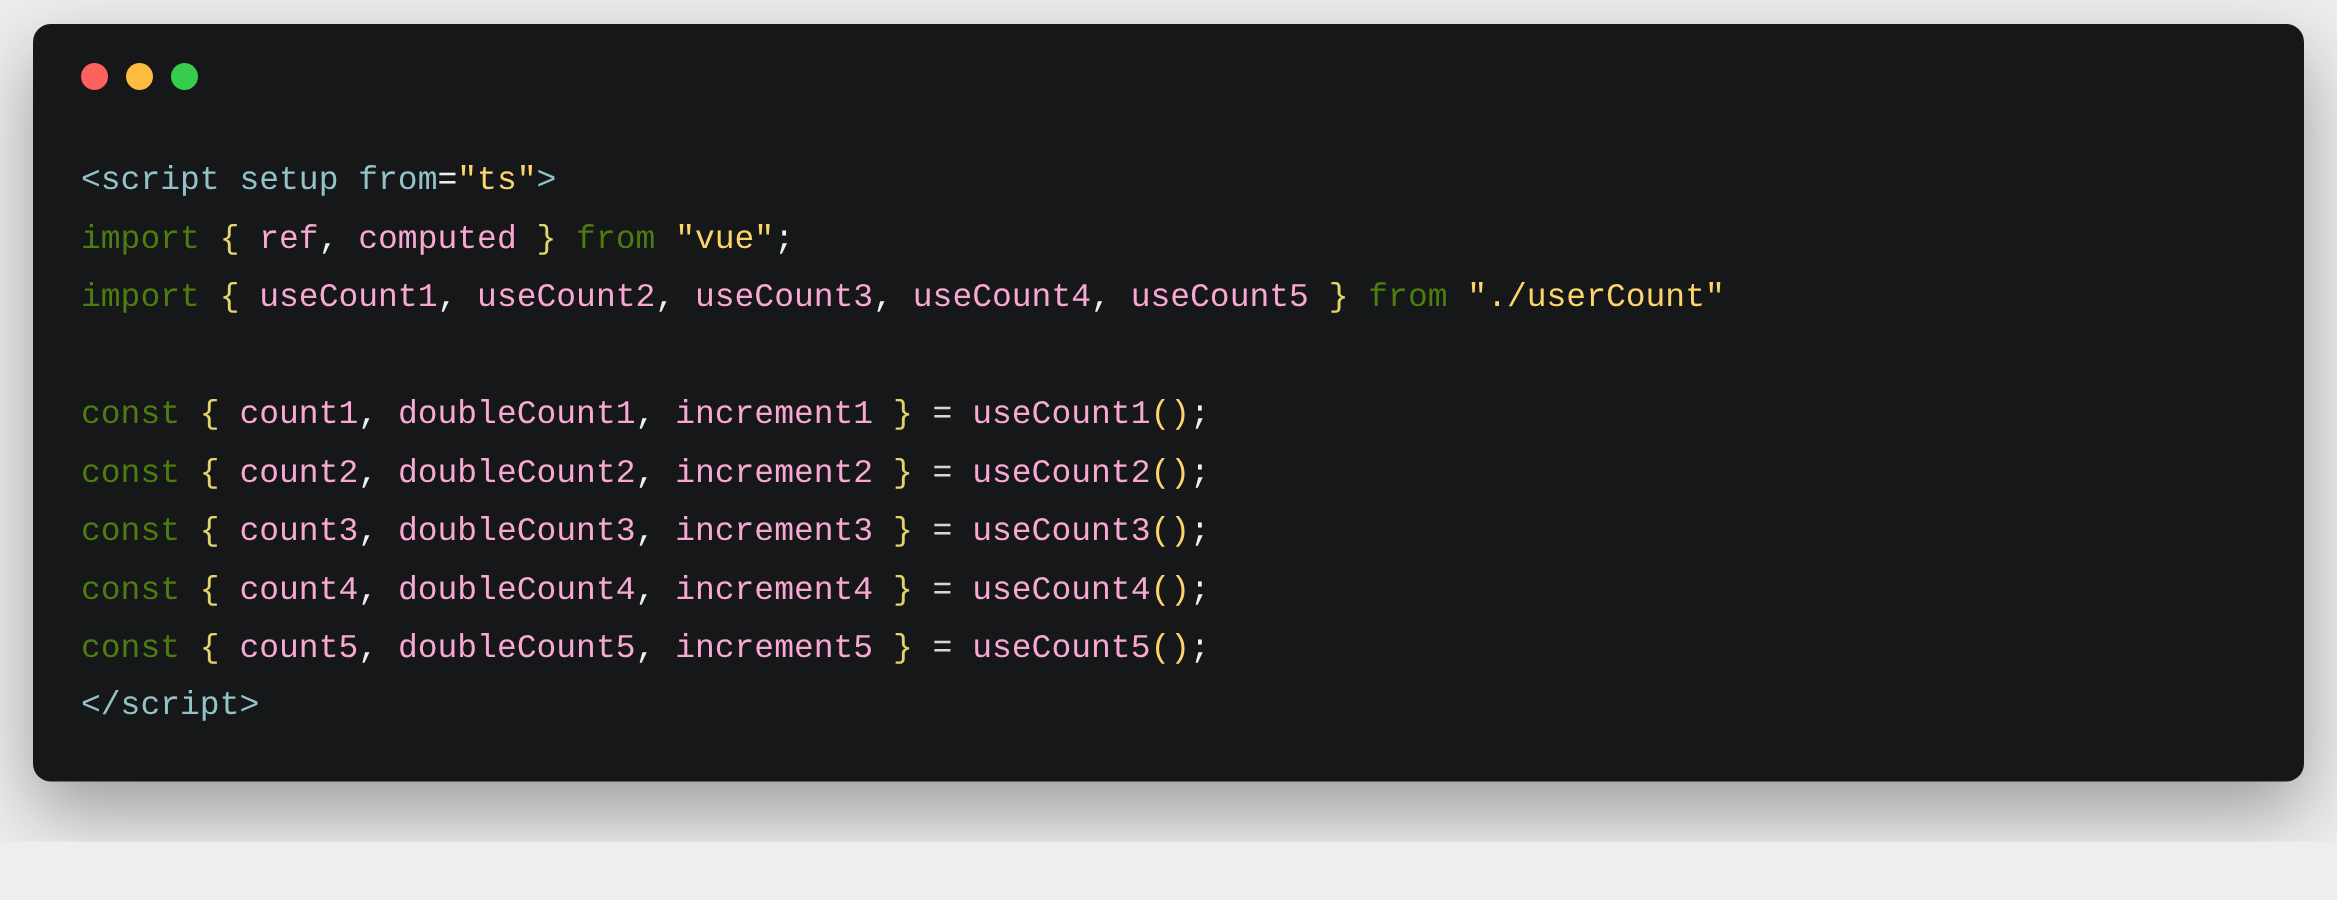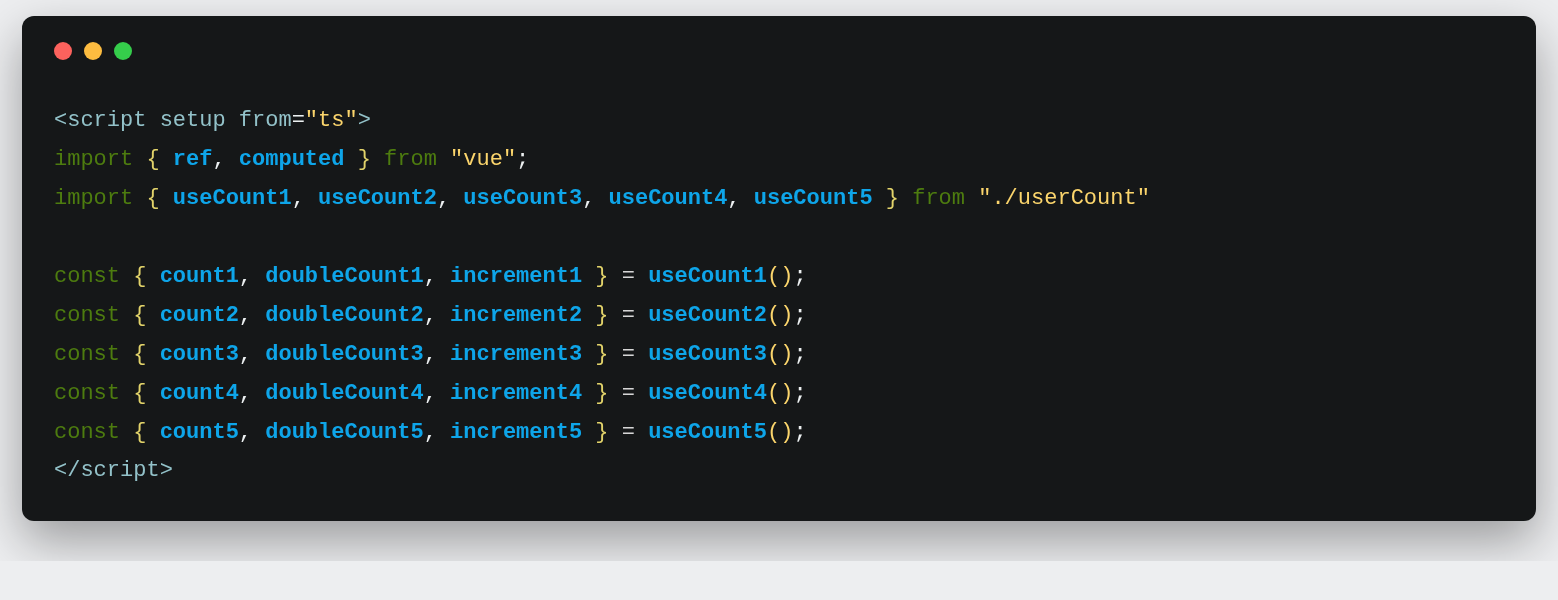--- a/index.html
+++ b/index.html
@@ -31,21 +31,21 @@
   .dot.green  { background: #35cd4b; }
   .code {
     font-size: 22px;
     line-height: 1.77;
     white-space: pre;
     color: #d6d6d6;
   }
   .c-white  { color: #ecf0f1; }
   .c-kw     { color: #4d7c0f; }
   .c-str    { color: #fbd56c; }
-  .c-id     { color: #0ea5e9; font-weight: bold; }
+  .c-id     { color: #f9a8d4; }
   .c-brace  { color: #e2d36a; }
   .c-yellow { color: #fbd56c; }
   .c-eq     { color: #d6d6d6; }
   .c-attr   { color: #93c2c9; }
   .c-tag    { color: #93c2c9; }
 </style>
 </head>
 <body>
 
 <div class="window">

